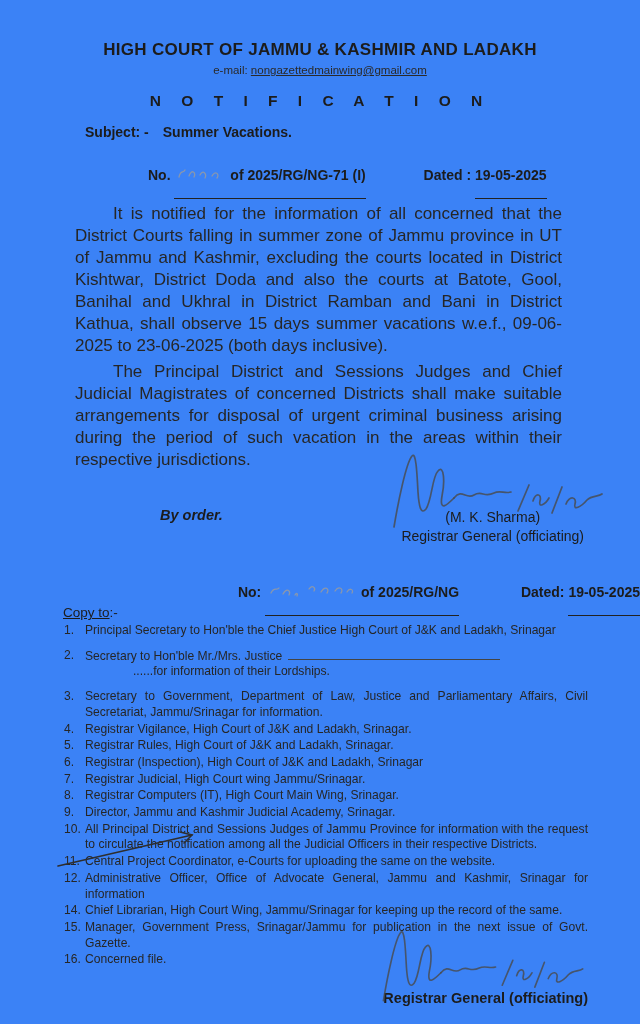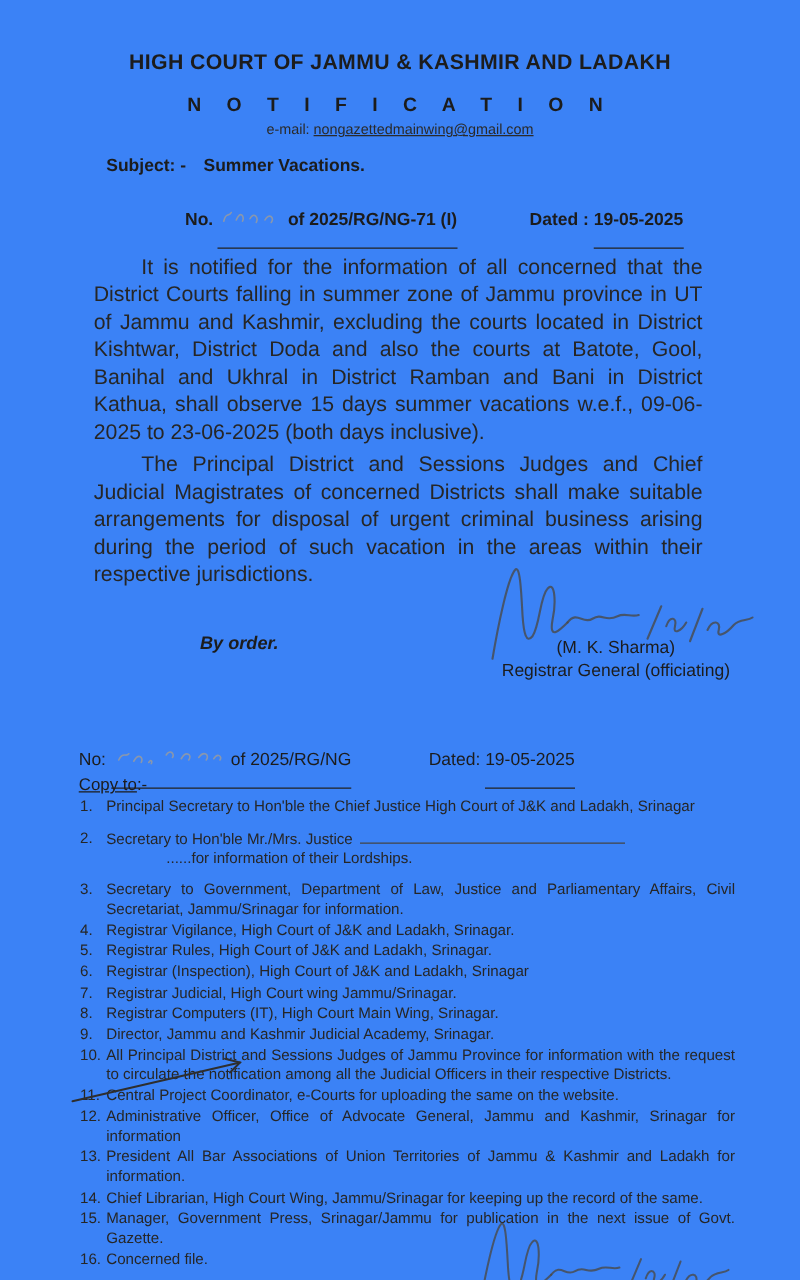--- a/index.html
+++ b/index.html
@@ -20,21 +20,21 @@
   .email-line { font-size:11.5px; margin-top:4px; color:#2a2a2a; }
   .email-line .addr { text-decoration:underline; }
   .notif-heading { font-size:15.5px; font-weight:700; letter-spacing:8px; margin-top:16px; color:#1c1c1c; }
   .subject-line { margin-top:14px; padding-left:85px; font-size:14px; font-weight:700; color:#1c1c1c; }
   .subject-line .subj-val { margin-left:14px; }
 
   .ref1 { margin-top:24px; padding-left:148px; font-size:14px; font-weight:700; color:#1c1c1c; white-space:nowrap; }
   .u { border-bottom:1.6px solid #222; padding-bottom:15px; }
   .hand-blank { display:inline-block; vertical-align:baseline; }
   .ref1 .dated { margin-left:26px;padding-left:28px; }
-  .ref2 { margin-top:27px; margin-left:63px; font-size:14px; font-weight:400; color:#1c1c1c; white-space:nowrap; }
+  .ref2 { margin-top:12px; margin-left:63px; font-size:14px; font-weight:700; color:#1c1c1c; white-space:nowrap;text-align:right; }
   .ref2 .dated { margin-left:58px; }
 
   .body-para {
     margin:20px 78px 0 75px;
     font-size:17px; line-height:22px;
     text-align:justify; color:#262626;
   }
   .body-para.indent { text-indent:38px; }
   .body-para + .body-para { margin-top:4px; }
 
@@ -64,23 +64,23 @@
   .scribble { stroke:#4a4a4a; stroke-width:1.7; fill:none; stroke-linecap:round; opacity:.8; }
   .faint { stroke:#a39e96; stroke-width:1.3; fill:none; stroke-linecap:round; opacity:.75; }
   .arrow-stroke { stroke:#2e2e2e; stroke-width:1.6; fill:none; stroke-linecap:round; }
 </style>
 </head>
 <body>
 
 <div class="page">
 
   <div class="center doc-title">HIGH COURT OF JAMMU &amp; KASHMIR AND LADAKH</div>
+  <div class="center email-line"><span>e-mail: </span><span class="addr">nongazettedmainwing@gmail.com</span></div>
+
   <div class="center notif-heading">N O T I F I C A T I O N</div>
-
-  <div class="center email-line"><span>e-mail: </span><span class="addr">nongazettedmainwing@gmail.com</span></div>
 
   <div class="subject-line"><span>Subject: -</span><span class="subj-val">Summer Vacations.</span></div>
 
   <div class="ref1">
     <span>No.</span>
     <span class="u"><svg class="hand-blank" width="52" height="16" viewBox="0 0 52 16">
           <path class="faint" d="M5,13 C7,5 9,10 11,6 M15,12 C18,4 22,9 20,13 M26,11 C29,5 33,10 31,14 M38,12 C41,6 46,10 43,14"></path>
         </svg>
     <span>of 2025/RG/NG-71 (I)</span></span>
     <span class="dated">Dated : </span><span class="u">19-05-2025</span>
@@ -163,24 +163,20 @@
       </div>
       <div class="copy-item">
         <span class="copy-num">11.</span>
         <div class="copy-text"><span>Central Project Coordinator, e-Courts for uploading the same on the website.</span></div>
       </div>
       <div class="copy-item">
         <span class="copy-num">12.</span>
         <div class="copy-text"><span>Administrative Officer, Office of Advocate General, Jammu and Kashmir, Srinagar for information</span></div>
       </div>
       <div class="copy-item">
-        <span class="copy-num">13.</span>
-        <div class="copy-text"><span>President All Bar Associations of Union Territories of Jammu &amp; Kashmir and Ladakh for information.</span></div>
-      </div>
-      <div class="copy-item">
         <span class="copy-num">14.</span>
         <div class="copy-text"><span>Chief Librarian, High Court Wing, Jammu/Srinagar for keeping up the record of the same.</span></div>
       </div>
       <div class="copy-item">
         <span class="copy-num">15.</span>
         <div class="copy-text"><span>Manager, Government Press, Srinagar/Jammu for publication in the next issue of Govt. Gazette.</span></div>
       </div>
       <div class="copy-item">
         <span class="copy-num">16.</span>
         <div class="copy-text"><span>Concerned file.</span></div>

